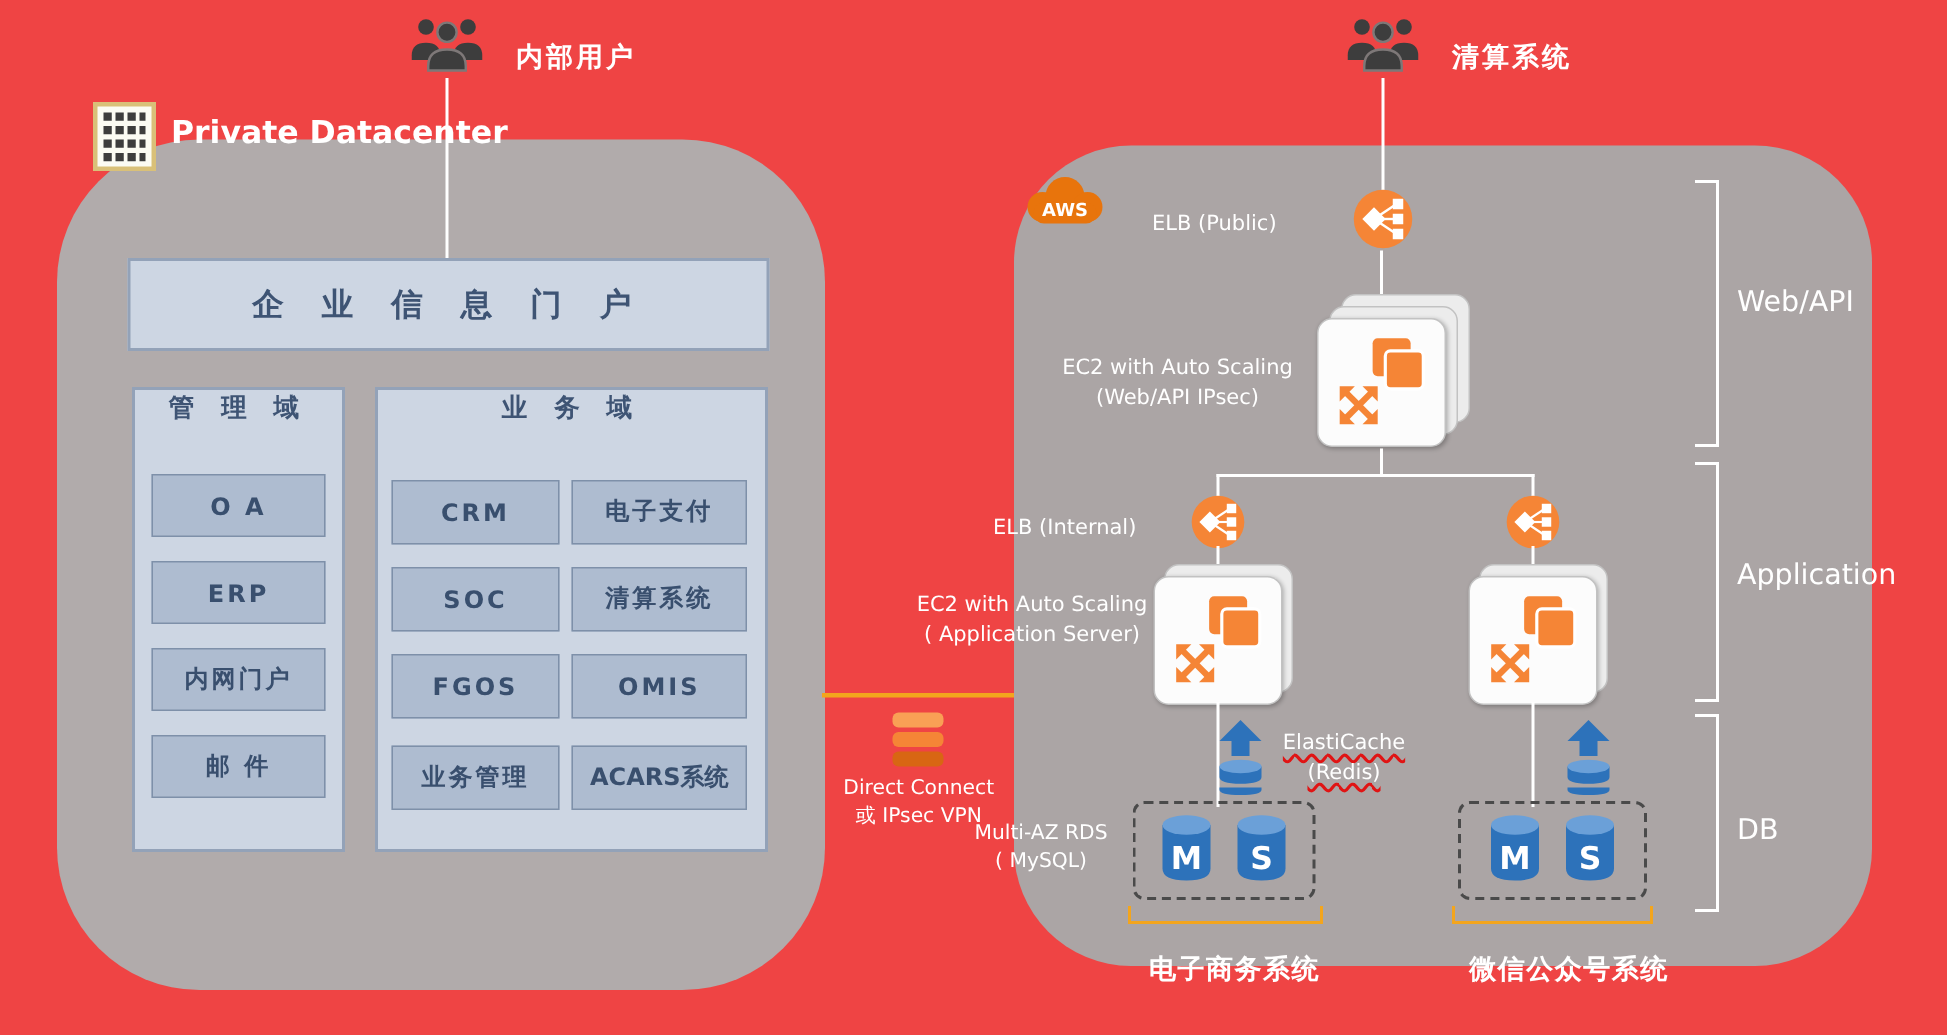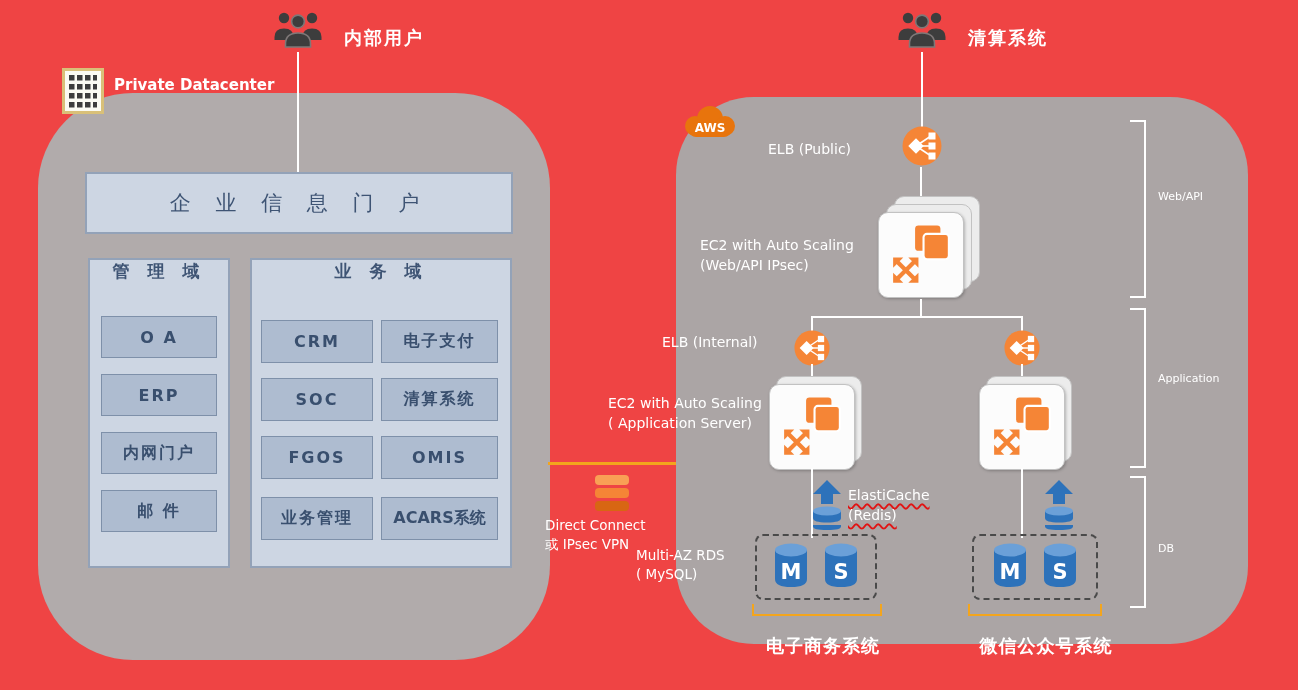--- a/index.html
+++ b/index.html
@@ -7,42 +7,42 @@
   .canvas{ position:relative; width:1298px; height:690px; background:#ef4444;
            font-family:"DejaVu Sans","Liberation Sans",sans-serif; overflow:hidden; }
   .zone{ position:absolute; background:#b1abab; }
   .zone.dc{ left:38px; top:93px; width:512px; height:567px; border-radius:95px; }
   .zone.aws{ left:676px; top:97px; width:572px; height:547px; border-radius:78px; background:#aba5a5; }
   .abs{ position:absolute; }
   .wline{ position:absolute; background:#fff; }
   .aline{ position:absolute; background:#f3a51d; }
   .wlabel{ position:absolute; color:#fff; font-size:14px; line-height:1.4; }
   .user-label{ position:absolute; color:#fff; font-size:18px; font-weight:bold; letter-spacing:2px; }
-  .dc-title{ position:absolute; color:#fff; font-size:15px; font-weight:bold; }
+  .dc-title{ position:absolute; color:#fff; font-size:21px; font-weight:bold; }
   .bluebox{ position:absolute; background:#cdd6e3; border:2px solid #93a2b8; }
   .portal{ display:flex; align-items:center; justify-content:center; color:#3e5474;
-           font-weight:normal; font-size:21px; letter-spacing:9px; }
+           font-weight:bold; font-size:21px; letter-spacing:9px; }
   .domain-title{ color:#3e5474; font-weight:bold; font-size:17px; letter-spacing:6px;
                  text-align:center; }
   .item{ position:absolute; background:#aebcd0; border:1px solid #7e90a9; color:#394f6e;
          font-weight:bold; font-size:16px; display:flex; align-items:center; justify-content:center;
          letter-spacing:2px; }
   .ec2card{ position:absolute; width:86px; height:86px; background:#fcfcfc; border:1px solid #c2c2c2;
             border-radius:10px; display:flex; align-items:center; justify-content:center;
             box-shadow:1px 1px 3px rgba(0,0,0,.25); }
   .ec2ghost{ position:absolute; width:86px; height:86px; background:#ececec; border:1px solid #c2c2c2;
              border-radius:10px; }
   .bracket{ position:absolute; width:16px; border:2px solid #fff; border-left:none; }
   .ubracket{ position:absolute; height:12px; border:2px solid #f3a51d; border-top:none; }
   .dashedbox{ position:absolute; border:2px dashed #4a4a4a; border-radius:8px; display:flex;
               align-items:center; justify-content:center; gap:16px; }
   .sys-label{ position:absolute; color:#fff; font-weight:bold; font-size:18px; text-align:center;
               letter-spacing:1px; }
-  .tier-label{ position:absolute; color:#fff; font-size:11px; }
-  .center{ }
+  .tier-label{ position:absolute; color:#fff; font-size:19px; }
+  .center{ text-align:center; }
   .right{ text-align:left; }
   .redline{ text-decoration:underline wavy #e01414 1.5px; text-underline-offset:3px; }
   .bold{ font-weight:normal; }
 </style>
 </head>
 <body>
 
 <div class="canvas">
 
   <div class="zone dc"></div>
@@ -137,21 +137,21 @@
       <rect x="5" y="1" width="34" height="10" rx="4" fill="#f9a055"></rect>
       <rect x="5" y="14" width="34" height="10" rx="4" fill="#f58536"></rect>
       <rect x="5" y="27" width="34" height="10" rx="4" fill="#d86613"></rect>
     </svg>
   </span>
   <div class="wlabel center bold" style="left:545px;top:516px;width:135px;font-size:13.5px">
     <div>Direct Connect</div>
     <div>或 IPsec VPN</div>
   </div>
 
-  <span class="abs" style="left:680px;top:104px">
+  <span class="abs" style="left:680px;top:116px">
     <svg width="60" height="36" viewBox="0 0 60 36">
       <g fill="#e8740c">
         <circle cx="15" cy="22" r="10"></circle>
         <circle cx="30" cy="15" r="13"></circle>
         <circle cx="45" cy="22" r="10"></circle>
         <rect x="9" y="19" width="42" height="14" rx="7"></rect>
       </g>
       <text x="30" y="28" text-anchor="middle" font-size="12" font-weight="bold" fill="#fff" font-family="DejaVu Sans, sans-serif">AWS</text>
     </svg>
   </span>
@@ -194,21 +194,21 @@
   <div class="wlabel center" style="left:700px;top:236px;width:170px">
     <div>EC2 with Auto Scaling</div>
     <div>(Web/API IPsec)</div>
   </div>
 
   <div class="wline" style="left:920px;top:299px;width:2px;height:18px"></div>
   <div class="wline" style="left:811px;top:316px;width:212px;height:2px"></div>
   <div class="wline" style="left:811px;top:316px;width:2px;height:16px"></div>
   <div class="wline" style="left:1021px;top:316px;width:2px;height:16px"></div>
 
-  <div class="wlabel right" style="left:662px;top:333px;width:126px">ELB (Internal)</div>
+  <div class="wlabel right" style="left:662px;top:343px;width:126px">ELB (Internal)</div>
   <span class="abs" style="left:794px;top:330px">
     <svg width="36" height="36" viewBox="0 0 40 40">
       <circle cx="20" cy="20" r="19.5" fill="#f58536"></circle>
       <g stroke="#fff" stroke-width="1.6">
         <line x1="14" y1="20" x2="29" y2="10"></line>
           <line x1="14" y1="20" x2="29" y2="20"></line>
           <line x1="14" y1="20" x2="29" y2="30"></line>
       </g>
       <rect x="8.5" y="14.5" width="11" height="11" fill="#fff" transform="rotate(45 14 20)"></rect>
       <rect x="26.5" y="6.5" width="7" height="7" fill="#fff"></rect>

